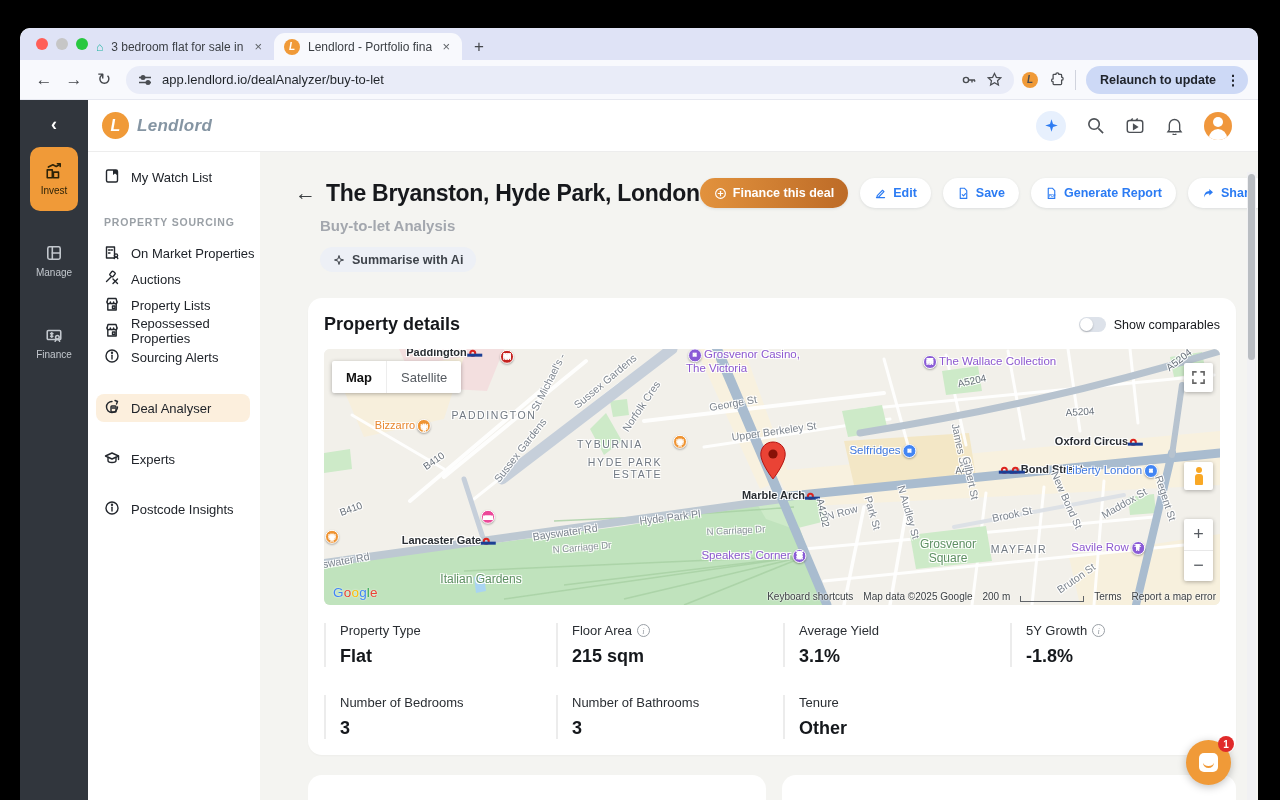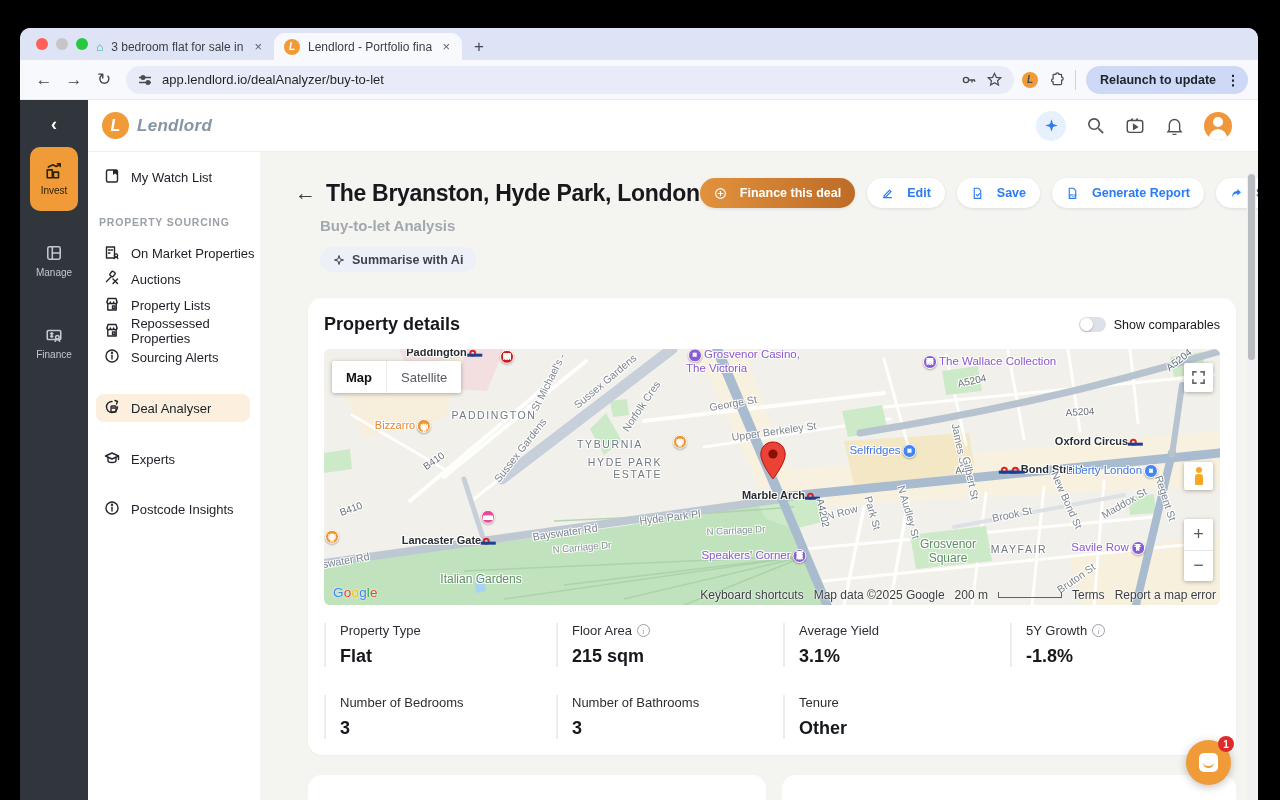--- a/index.html
+++ b/index.html
@@ -42,32 +42,32 @@
 .brand .bt{font-size:17px;font-weight:bold;font-style:italic;color:#8595a3;letter-spacing:.3px}
 .abicons{margin-left:auto;display:flex;align-items:center;gap:20px}
 .abico{display:flex;align-items:center;justify-content:center;color:#4d5156}
 .ai-circle{width:30px;height:30px;border-radius:50%;background:#e7f0fd;display:flex;align-items:center;justify-content:center}
 .avatar{width:28px;height:28px;border-radius:50%;background:#f0973c;position:relative;overflow:hidden}
 .avatar::before{content:"";position:absolute;left:9px;top:5px;width:10px;height:10px;border-radius:50%;background:#fff}
 .avatar::after{content:"";position:absolute;left:5px;top:17px;width:18px;height:12px;border-radius:9px 9px 0 0;background:#fff}
 .appbody{flex:1;display:flex;min-height:0}
 
 .nav{width:172px;background:#fff;flex:none;padding:12px 0 0 8px}
-.nav-header{font-size:10.5px;font-weight:bold;color:#9aa0a6;letter-spacing:.8px;margin:26px 0 12px 3px}
+.nav-header{font-size:10.5px;font-weight:bold;color:#9aa0a6;letter-spacing:.8px;margin:26px 0 12px 8px}
 .nav-item{display:flex;align-items:center;gap:11px;height:26px;padding-left:8px;font-size:13px;font-weight:500;color:#20242a;margin-bottom:0}
 .nav-item svg{flex:none;stroke:#23272d}
 .nav-item.active{background:#fcefdd;border-radius:8px;height:28px;margin-right:10px}
 .g-space{margin-top:24px}
 
 .content{flex:1;position:relative;overflow:hidden;padding:0 0 0 20px}
 .titlerow{display:flex;align-items:center;margin:26px 42px 0 15px}
 .backarrow{font-size:21px;color:#3c4043;margin-right:10px}
 .pagetitle{font-size:23px;font-weight:800;color:#16181c;letter-spacing:-.3px;white-space:nowrap}
 .actions{margin-left:auto;display:flex;gap:12px}
-.action{display:flex;align-items:center;gap:13px;height:30px;padding:8px 14px;border-radius:15px;background:#fff;border:none;font-family:inherit;font-size:12.5px;font-weight:bold;color:#2b7bf3;box-shadow:0 1px 3px rgba(60,70,90,.12);white-space:nowrap}
+.action{display:flex;align-items:center;gap:6px;height:30px;padding:8px 14px;border-radius:15px;background:#fff;border:none;font-family:inherit;font-size:12.5px;font-weight:bold;color:#2b7bf3;box-shadow:0 1px 3px rgba(60,70,90,.12);white-space:nowrap}
 .action svg{stroke:#2b7bf3}
 .action.primary{background:linear-gradient(90deg,#e2923d,#bd6b27);color:#fff}
 .action.primary svg{stroke:#fff}
 .subtitle{margin:9px 0 0 40px;font-size:15px;font-weight:bold;color:#a3a7ae}
 .aipill{display:inline-flex;align-items:center;gap:7px;height:25px;padding:0 13px;border-radius:13px;background:#edf0f6;margin:13px 0 0 40px;font-size:12.5px;font-weight:bold;color:#3f444b}
 
 .card{position:relative;margin:26px 0 0 28px;width:928px;background:#fff;border-radius:14px;padding:16px;box-shadow:0 1px 2px rgba(0,0,0,.03)}
 .cardhead{display:flex;align-items:center}
 .cardtitle{font-size:18px;font-weight:800;color:#16181c}
 .toggle-wrap{margin-left:auto;display:flex;align-items:center;gap:8px}
@@ -99,21 +99,21 @@
 .fsbtn{position:absolute;right:7px;top:14px;width:29px;height:29px;background:#fff;border-radius:2px;box-shadow:0 1px 4px rgba(0,0,0,.3);display:flex;align-items:center;justify-content:center;z-index:5}
 .pegbtn{position:absolute;right:7px;top:113px;width:29px;height:28px;background:#fff;border-radius:2px;box-shadow:0 1px 4px rgba(0,0,0,.3);display:flex;align-items:center;justify-content:center;z-index:5}
 .pegman{position:relative;width:10px;height:18px}
 .pegman::before{content:"";position:absolute;left:2px;top:0;width:6px;height:6px;border-radius:50%;background:#f9a825}
 .pegman::after{content:"";position:absolute;left:1px;top:7px;width:8px;height:11px;background:#f9a825;border-radius:3px 3px 1px 1px}
 .zoomctl{position:absolute;right:7px;top:170px;width:29px;height:62px;background:#fff;border-radius:2px;box-shadow:0 1px 4px rgba(0,0,0,.3);display:flex;flex-direction:column;z-index:5}
 .zoomctl div{flex:1;display:flex;align-items:center;justify-content:center;font-size:18px;color:#565b61}
 .zoomctl .zin{border-bottom:1px solid #e8e8e8}
 .pin{position:absolute;left:435px;top:92px;z-index:4}
 .gLogo{position:absolute;left:9px;bottom:5px;font-size:13.5px;font-weight:500;letter-spacing:.2px;z-index:5;text-shadow:0 0 2px #fff}
-.attrib{position:absolute;right:4px;bottom:3px;display:flex;align-items:center;gap:10px;font-size:12px;color:#3c4043;z-index:5;text-shadow:0 0 2px #fff,0 0 2px #fff}
+.attrib{position:absolute;right:4px;bottom:3px;display:flex;align-items:flex-end;gap:10px;font-size:10px;color:#3c4043;z-index:5;text-shadow:0 0 2px #fff,0 0 2px #fff}
 .scalebar{width:64px;height:6px;border:1.5px solid #5f6368;border-top:none}
 
 .fields{display:grid;grid-template-columns:232px 227px 227px 210px;row-gap:28px;margin-top:18px}
 .field{border-left:2px solid #ececec;padding-left:14px}
 .flabel{font-size:13px;color:#2a2e33;display:flex;align-items:center;gap:5px}
 .fvalue{font-size:18px;font-weight:800;color:#15181c;margin-top:8px}
 .info{display:inline-flex;width:13px;height:13px;border:1.2px solid #9aa0a6;border-radius:50%;color:#9aa0a6;font-size:8.5px;align-items:center;justify-content:center;font-style:italic;font-family:"Liberation Serif",serif}
 
 .bcards{display:flex;gap:16px;margin:20px 0 0 28px}
 .bcard{height:60px;background:#fff;border-radius:14px 14px 0 0}

